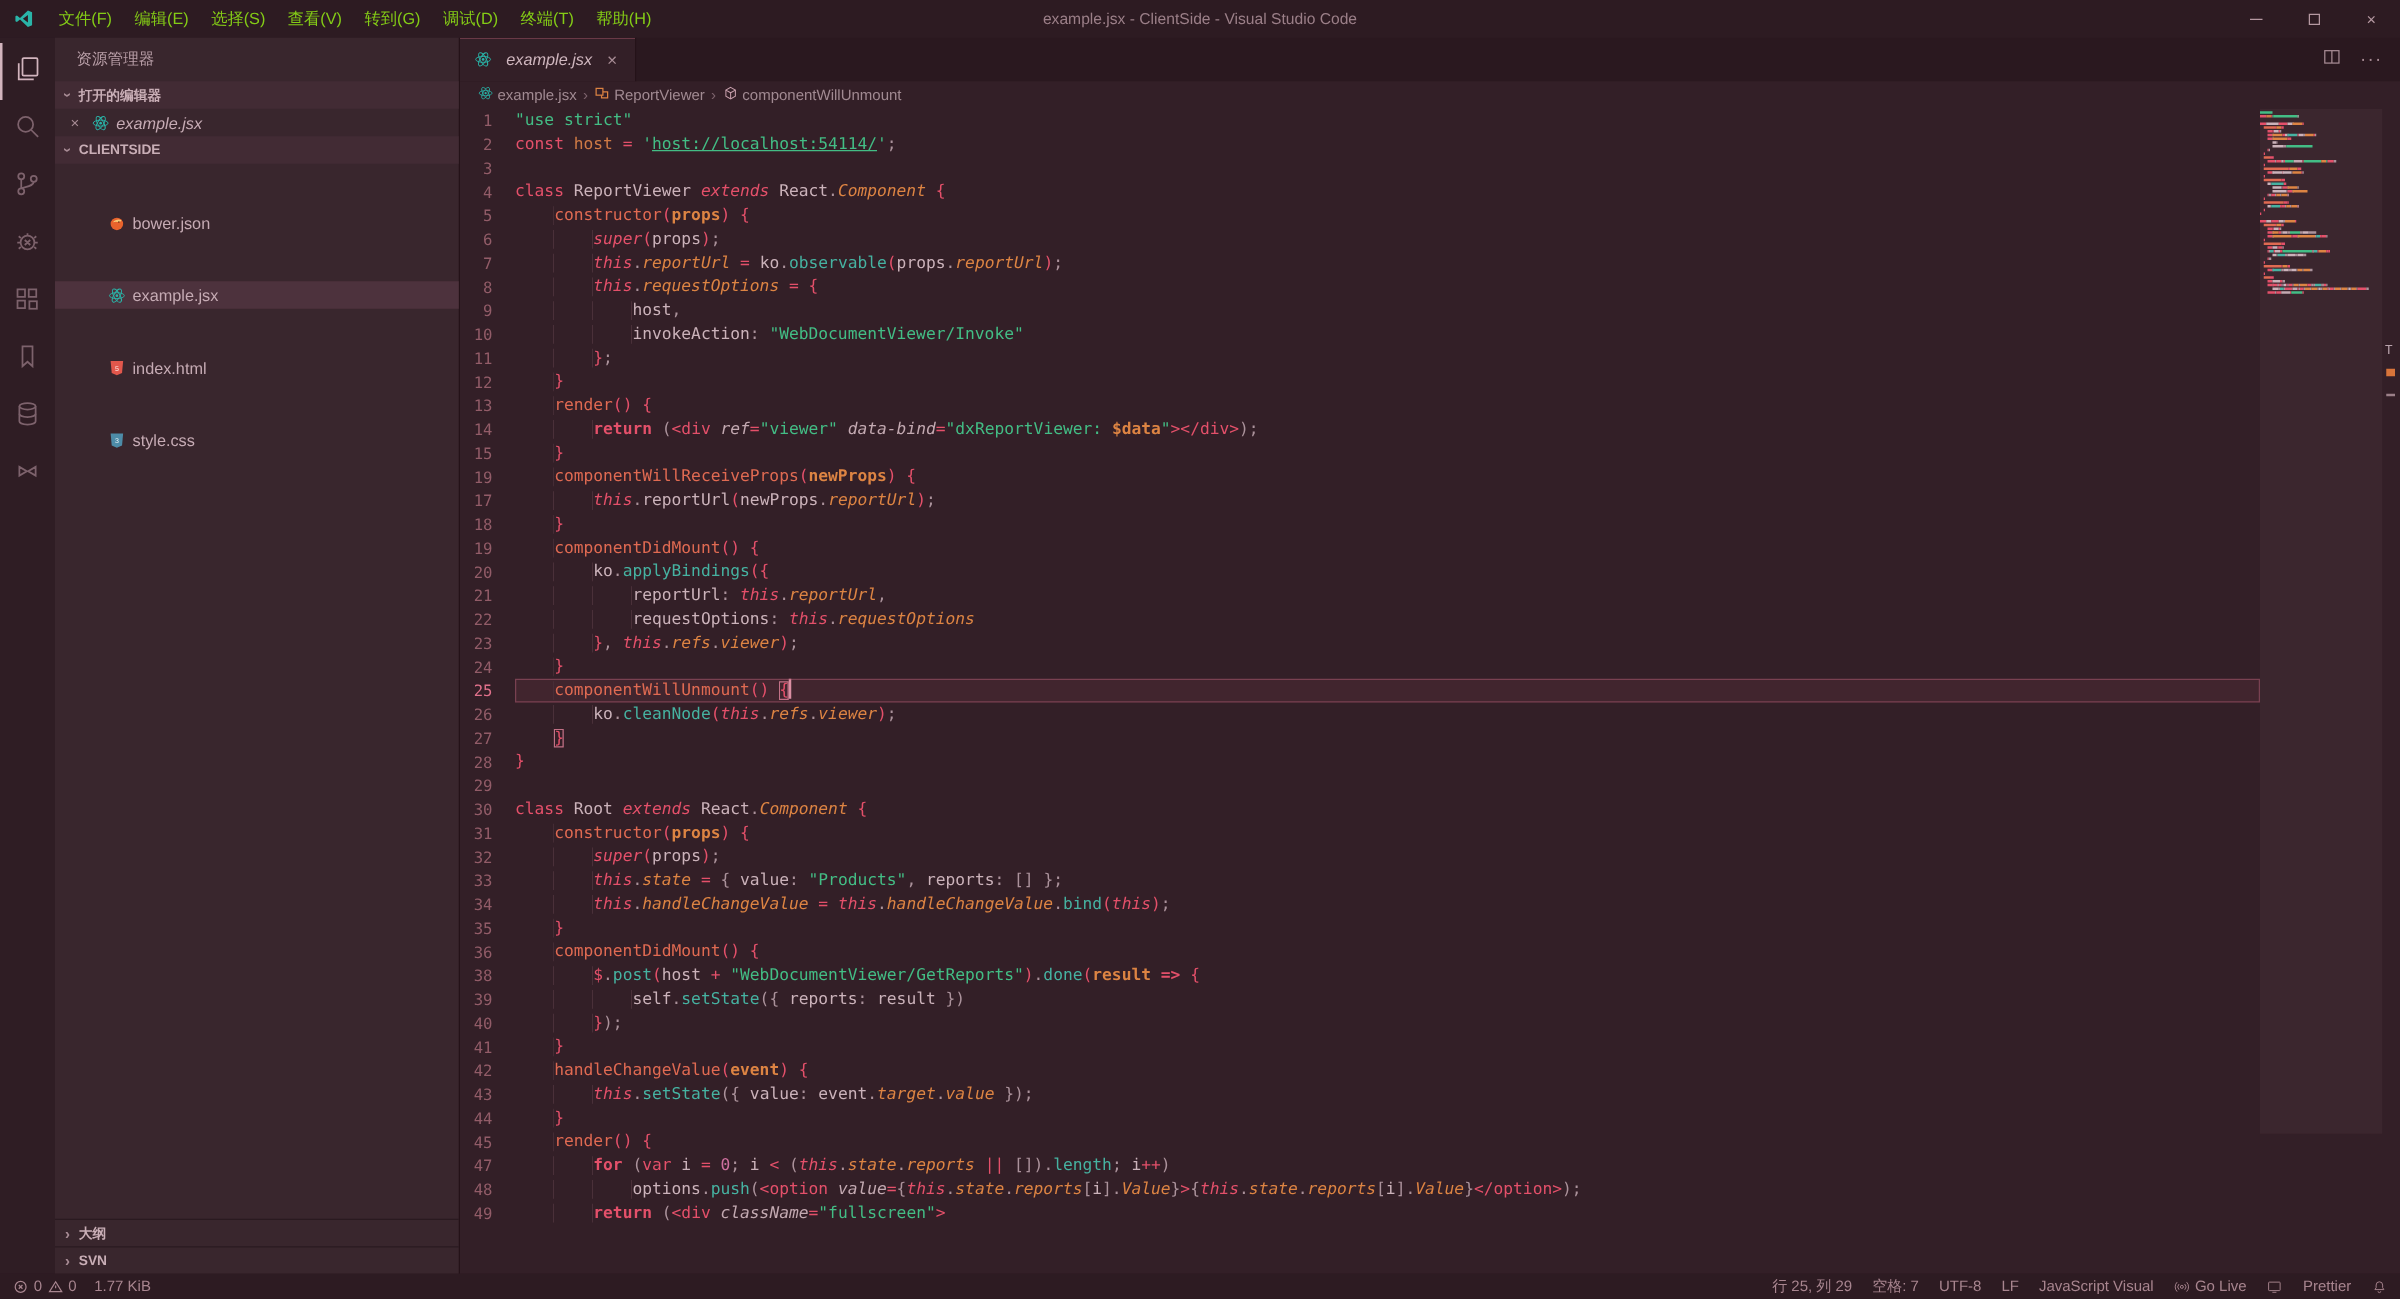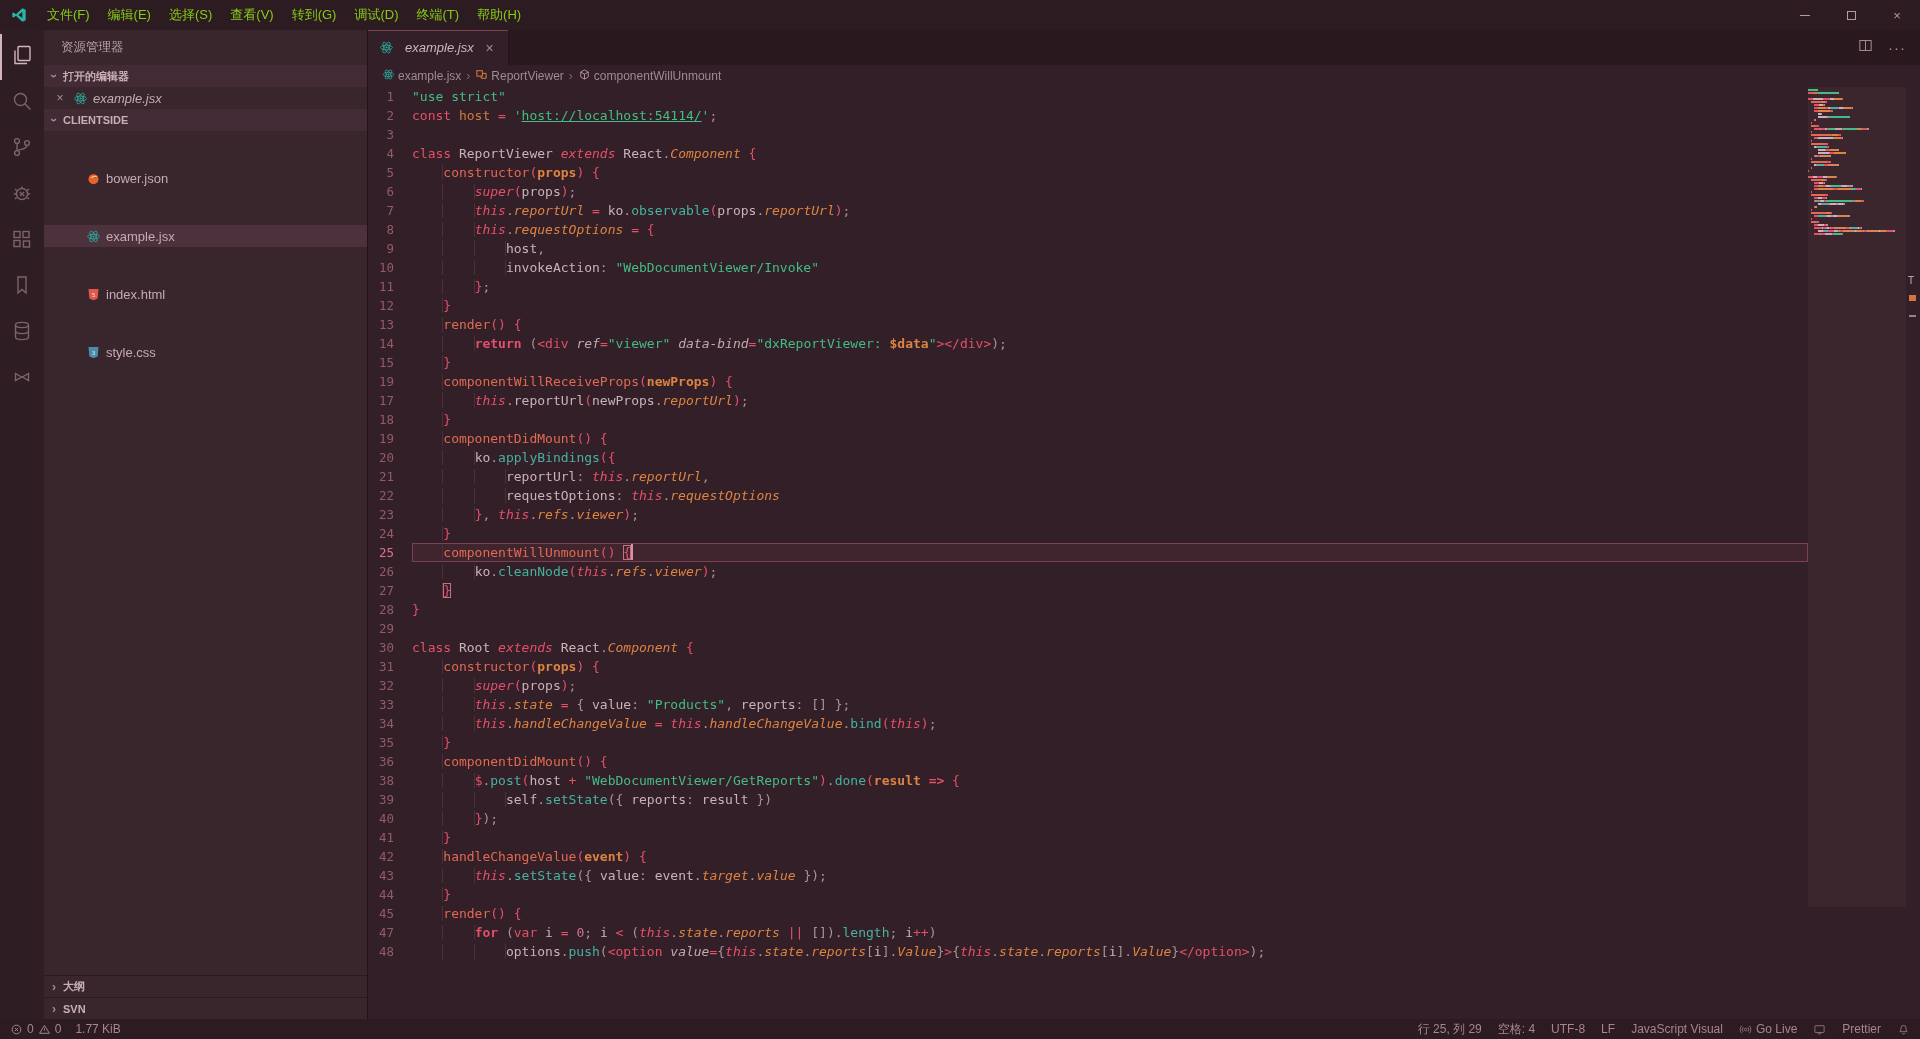--- a/index.html
+++ b/index.html
@@ -129,20 +129,21 @@
     <nav class="menubar">
         <div class="menu-item">文件(F)</div>
         <div class="menu-item">编辑(E)</div>
         <div class="menu-item">选择(S)</div>
         <div class="menu-item">查看(V)</div>
         <div class="menu-item">转到(G)</div>
         <div class="menu-item">调试(D)</div>
         <div class="menu-item">终端(T)</div>
         <div class="menu-item">帮助(H)</div>
       </nav>
+    <div class="win-title">example.jsx - ClientSide - Visual Studio Code</div>
     <div class="win-controls">
       <div class="win-btn">
           <span class="min-glyph"></span>
         </div>
       <div class="win-btn">
           <span class="max-glyph"></span>
         </div>
       <div class="win-btn">
           <span>×</span>
         </div>
@@ -377,20 +378,21 @@
             <div class="code-line"><span class="ln">38</span><span class="lc"><span class="tk w">        </span><span class="tk k">$</span><span class="tk pu">.</span><span class="tk m">post</span><span class="tk k">(</span><span class="tk id">host </span><span class="tk k">+ </span><span class="tk s">"WebDocumentViewer/GetReports"</span><span class="tk k">)</span><span class="tk pu">.</span><span class="tk m">done</span><span class="tk k">(</span><span class="tk ob">result </span><span class="tk kb">=&gt; </span><span class="tk k">{</span></span></div>
             <div class="code-line"><span class="ln">39</span><span class="lc"><span class="tk w">            </span><span class="tk id">self</span><span class="tk pu">.</span><span class="tk m">setState</span><span class="tk pu">({ </span><span class="tk id">reports</span><span class="tk pu">: </span><span class="tk id">result </span><span class="tk pu">})</span></span></div>
             <div class="code-line"><span class="ln">40</span><span class="lc"><span class="tk w">        </span><span class="tk k">}</span><span class="tk pu">);</span></span></div>
             <div class="code-line"><span class="ln">41</span><span class="lc"><span class="tk w">    </span><span class="tk k">}</span></span></div>
             <div class="code-line"><span class="ln">42</span><span class="lc"><span class="tk w">    </span><span class="tk fn">handleChangeValue</span><span class="tk k">(</span><span class="tk ob">event</span><span class="tk k">) {</span></span></div>
             <div class="code-line"><span class="ln">43</span><span class="lc"><span class="tk w">        </span><span class="tk ki">this</span><span class="tk pu">.</span><span class="tk m">setState</span><span class="tk pu">({ </span><span class="tk id">value</span><span class="tk pu">: </span><span class="tk id">event</span><span class="tk pu">.</span><span class="tk oi">target</span><span class="tk pu">.</span><span class="tk oi">value </span><span class="tk pu">});</span></span></div>
             <div class="code-line"><span class="ln">44</span><span class="lc"><span class="tk w">    </span><span class="tk k">}</span></span></div>
             <div class="code-line"><span class="ln">45</span><span class="lc"><span class="tk w">    </span><span class="tk fn">render</span><span class="tk k">() {</span></span></div>
             <div class="code-line"><span class="ln">47</span><span class="lc"><span class="tk w">        </span><span class="tk kb">for </span><span class="tk pu">(</span><span class="tk k">var </span><span class="tk id">i </span><span class="tk k">= </span><span class="tk nu">0</span><span class="tk pu">; </span><span class="tk id">i </span><span class="tk k">&lt; </span><span class="tk pu">(</span><span class="tk ki">this</span><span class="tk pu">.</span><span class="tk oi">state</span><span class="tk pu">.</span><span class="tk oi">reports </span><span class="tk k">|| </span><span class="tk pu">[])</span><span class="tk pu">.</span><span class="tk m">length</span><span class="tk pu">; </span><span class="tk id">i</span><span class="tk k">++</span><span class="tk pu">)</span></span></div>
             <div class="code-line"><span class="ln">48</span><span class="lc"><span class="tk w">            </span><span class="tk id">options</span><span class="tk pu">.</span><span class="tk m">push</span><span class="tk pu">(</span><span class="tk k">&lt;option </span><span class="tk at">value</span><span class="tk k">=</span><span class="tk pu">{</span><span class="tk ki">this</span><span class="tk pu">.</span><span class="tk oi">state</span><span class="tk pu">.</span><span class="tk oi">reports</span><span class="tk pu">[</span><span class="tk id">i</span><span class="tk pu">].</span><span class="tk oi">Value</span><span class="tk pu">}</span><span class="tk k">&gt;</span><span class="tk pu">{</span><span class="tk ki">this</span><span class="tk pu">.</span><span class="tk oi">state</span><span class="tk pu">.</span><span class="tk oi">reports</span><span class="tk pu">[</span><span class="tk id">i</span><span class="tk pu">].</span><span class="tk oi">Value</span><span class="tk pu">}</span><span class="tk k">&lt;/option&gt;</span><span class="tk pu">);</span></span></div>
+            <div class="code-line"><span class="ln">49</span><span class="lc"><span class="tk w">        </span><span class="tk kb">return </span><span class="tk pu">(</span><span class="tk k">&lt;div </span><span class="tk at">className</span><span class="tk k">=</span><span class="tk s">"fullscreen"</span><span class="tk k">&gt;</span></span></div>
           </div>
         <div class="minimap">
           <div class="minimap-slider"></div>
           <div class="mini-lines">
               <div class="mini-line"><span class="tk s" style="width: 9.6px;"></span></div>
               <div class="mini-line"><span class="tk k" style="width: 4.8px;"></span><span class="tk o" style="width: 4px;"></span><span class="tk k" style="width: 1.6px;"></span><span class="tk s" style="width: 0.8px;"></span><span class="tk su" style="width: 18.4px;"></span><span class="tk s" style="width: 0.8px;"></span><span class="tk pu" style="width: 0.8px;"></span></div>
               <div class="mini-line"></div>
               <div class="mini-line"><span class="tk k" style="width: 4.8px;"></span><span class="tk id" style="width: 10.4px;"></span><span class="tk ki" style="width: 6.4px;"></span><span class="tk id" style="width: 4px;"></span><span class="tk pu" style="width: 0.8px;"></span><span class="tk oi" style="width: 8px;"></span><span class="tk k" style="width: 0.8px;"></span></div>
               <div class="mini-line"><span class="tk w" style="width: 3.2px;"></span><span class="tk fn" style="width: 8.8px;"></span><span class="tk k" style="width: 0.8px;"></span><span class="tk ob" style="width: 4px;"></span><span class="tk k" style="width: 2.4px;"></span></div>
               <div class="mini-line"><span class="tk w" style="width: 6.4px;"></span><span class="tk ki" style="width: 4px;"></span><span class="tk k" style="width: 0.8px;"></span><span class="tk id" style="width: 4px;"></span><span class="tk k" style="width: 0.8px;"></span><span class="tk pu" style="width: 0.8px;"></span></div>
@@ -469,21 +471,21 @@
       </div>
       <div class="sb-item">
         <span>1.77 KiB</span>
       </div>
     </div>
     <div class="sb-right">
         <div class="sb-item">
           <span>行 25, 列 29</span>
         </div>
         <div class="sb-item">
-          <span>空格: 4</span>
+          <span>空格: 7</span>
         </div>
         <div class="sb-item">
           <span>UTF-8</span>
         </div>
         <div class="sb-item">
           <span>LF</span>
         </div>
         <div class="sb-item">
           <span>JavaScript Visual</span>
         </div>

